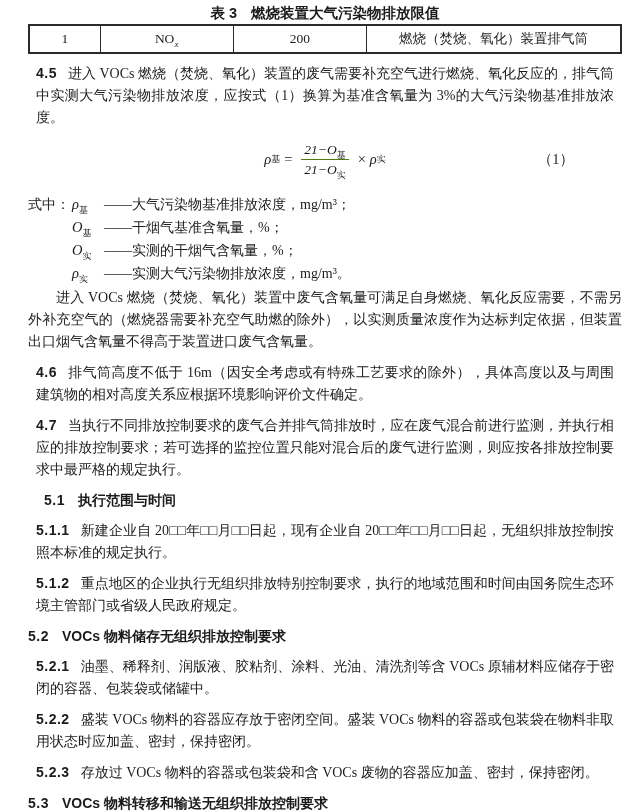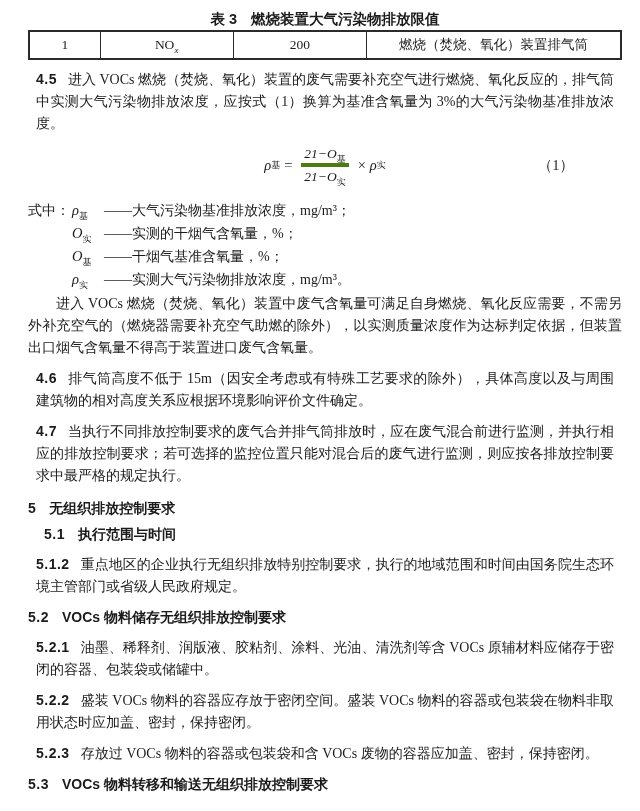--- a/index.html
+++ b/index.html
@@ -1,19 +1,19 @@
 <!DOCTYPE html>
 <html lang="zh"><head>
 <meta charset="utf-8">
 <style>
   * { box-sizing: border-box; }
   html, body { margin: 0; padding: 0; background: #ffffff; }
   .page {
     width: 640px; height: 811px; overflow: hidden;
-    padding: 8px 18px 0 28px;
+    padding: 2px 18px 0 28px;
     background: #ffffff;
     font-family: "Liberation Serif", "DejaVu Serif", serif;
     font-size: 14px; line-height: 22px; color: #1b1b1b;
     text-align: justify;
   }
   .table-title {
     text-align: center; font-weight: bold; font-size: 14.5px; line-height: 22px;
     font-family: "Liberation Sans", "DejaVu Sans", sans-serif;
   }
   .table-title .gap { display: inline-block; width: 14px; }
@@ -40,21 +40,21 @@
   .h-5-3 { margin: 8px 0 0 0; }
   p.indent { margin: 0; text-indent: 2em; }
   
   .formula-row {
     position: relative; height: 44px; margin: 0;
     display: flex; align-items: center; justify-content: center;
     font-size: 14.5px;
   }
   .formula-row i { font-family: "Liberation Serif", serif; }
   .frac { display: inline-block; text-align: center; vertical-align: middle; margin: 0 5px; line-height: 17px; font-size: 13.5px; }
-  .frac .top { display: block; border-bottom: 4px solid #4d7c0f; padding: 0 3px 1px 3px; }
+  .frac .top { display: block; border-bottom: 1px solid #4d7c0f; padding: 0 3px 1px 3px; }
   .frac .bot { display: block; padding-top: 1px; }
   sub.cjk { font-size: 9px; font-style: normal; line-height: 0; }
   .eq-num { position: absolute; right: 48px; top: 50%; transform: translateY(-50%); font-style: normal; }
   
   .defs { margin: 12px 0 2px 0; }
   .def-line { display: flex; align-items: baseline; line-height: 22px; }
   .def-label { width: 44px; flex: 0 0 44px; }
   .def-sym { width: 32px; flex: 0 0 32px; font-style: italic; font-size: 14.5px; }
   .def-desc { flex: 1; }
 </style>
@@ -102,45 +102,45 @@
   </div>
 
   <div class="defs">
     <div class="def-line">
       <span class="def-label">式中：</span>
       <span class="def-sym"><i>ρ</i><sub class="cjk">基</sub></span>
       <span class="def-desc">——大气污染物基准排放浓度，mg/m³；</span>
     </div>
     <div class="def-line">
       <span class="def-label"></span>
-      <span class="def-sym"><i>O</i><sub class="cjk">实</sub></span>
-      <span class="def-desc">——实测的干烟气含氧量，%；</span>
+      <span class="def-sym"><i>O</i><sub class="cjk">基</sub></span>
+      <span class="def-desc">——干烟气基准含氧量，%；</span>
     </div>
     <div class="def-line">
       <span class="def-label"></span>
-      <span class="def-sym"><i>O</i><sub class="cjk">基</sub></span>
-      <span class="def-desc">——干烟气基准含氧量，%；</span>
+      <span class="def-sym"><i>O</i><sub class="cjk">实</sub></span>
+      <span class="def-desc">——实测的干烟气含氧量，%；</span>
     </div>
     <div class="def-line">
       <span class="def-label"></span>
       <span class="def-sym"><i>ρ</i><sub class="cjk">实</sub></span>
       <span class="def-desc">——实测大气污染物排放浓度，mg/m³。</span>
     </div>
   </div>
 
   <p class="indent">进入 VOCs 燃烧（焚烧、氧化）装置中废气含氧量可满足自身燃烧、氧化反应需要，不需另外补充空气的（燃烧器需要补充空气助燃的除外），以实测质量浓度作为达标判定依据，但装置出口烟气含氧量不得高于装置进口废气含氧量。</p>
 
-  <p class="clause"><span class="num">4.6</span><span>排气筒高度不低于 15m（因安全考虑或有特殊工艺要求的除外），具体高度以及与周围建筑物的相对高度关系应根据环境影响评价文件确定。</span></p>
+  <p class="clause"><span class="num">4.6</span><span>排气筒高度不低于 16m（因安全考虑或有特殊工艺要求的除外），具体高度以及与周围建筑物的相对高度关系应根据环境影响评价文件确定。</span></p>
 
   <p class="clause"><span class="num">4.7</span><span>当执行不同排放控制要求的废气合并排气筒排放时，应在废气混合前进行监测，并执行相应的排放控制要求；若可选择的监控位置只能对混合后的废气进行监测，则应按各排放控制要求中最严格的规定执行。</span></p>
 
-  <div class="heading h-5"><span class="num">5</span><span>无组织排放控制要求</span></div>
 
   <div class="heading h-5-1"><span class="num">5.1</span><span>执行范围与时间</span></div>
 
+  <p class="clause"><span class="num">5.1.1</span><span>新建企业自 20□□年□□月□□日起，现有企业自 20□□年□□月□□日起，无组织排放控制按照本标准的规定执行。</span></p>
 
   <p class="clause"><span class="num">5.1.2</span><span>重点地区的企业执行无组织排放特别控制要求，执行的地域范围和时间由国务院生态环境主管部门或省级人民政府规定。</span></p>
 
   <div class="heading h-5-2"><span class="num">5.2</span><span>VOCs 物料储存无组织排放控制要求</span></div>
 
   <p class="clause"><span class="num">5.2.1</span><span>油墨、稀释剂、润版液、胶粘剂、涂料、光油、清洗剂等含 VOCs 原辅材料应储存于密闭的容器、包装袋或储罐中。</span></p>
 
   <p class="clause"><span class="num">5.2.2</span><span>盛装 VOCs 物料的容器应存放于密闭空间。盛装 VOCs 物料的容器或包装袋在物料非取用状态时应加盖、密封，保持密闭。</span></p>
 
   <p class="clause"><span class="num">5.2.3</span><span>存放过 VOCs 物料的容器或包装袋和含 VOCs 废物的容器应加盖、密封，保持密闭。</span></p>

